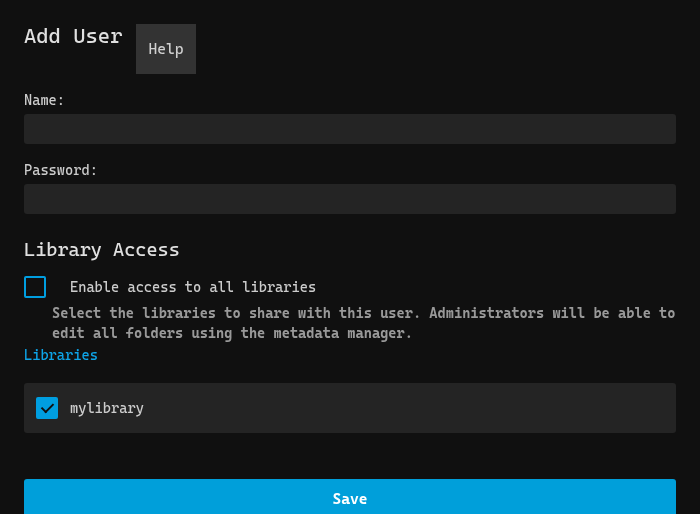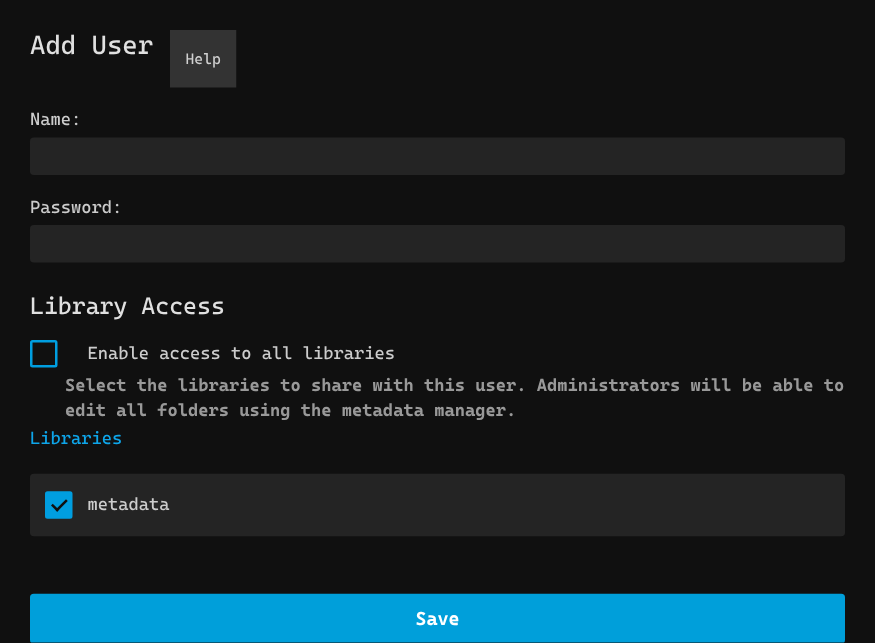--- a/index.html
+++ b/index.html
@@ -22,21 +22,21 @@
     font-size: 21px;
     color: #e0e0e0;
     font-weight: normal;
   }
   .help-btn {
     background: #333333;
     color: #d0d0d0;
     border: none;
     padding: 16px 12px;
     font-family: inherit;
-    font-size: 12px;
+    font-size: 15px;
     cursor: pointer;
   }
   .field-label {
     color: #ccc;
     margin-bottom: 6px;
     display: block;
   }
   .text-input {
     width: 100%;
     background: #242424;
@@ -149,21 +149,21 @@
 <div class="check-row">
   <span class="checkbox"></span>
   <span>Enable access to all libraries</span>
 </div>
 <div class="help-text">Select the libraries to share with this user. Administrators will be able to edit all folders using the metadata manager.</div>
 
 <div class="libs-label">Libraries</div>
 <div class="libs-box">
   <div class="lib-item">
     <span class="checkbox checked"></span>
-    <span>metadata</span>
+    <span>mylibrary</span>
   </div>
 </div>
 
 <button class="btn btn-primary">Save</button>
 <button class="btn btn-secondary">Cancel</button>
 
 
 
 
 </body></html>

